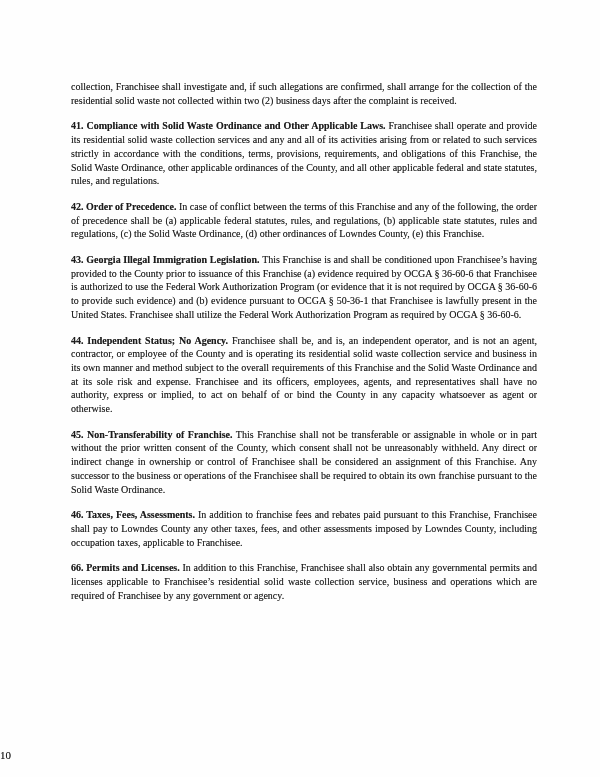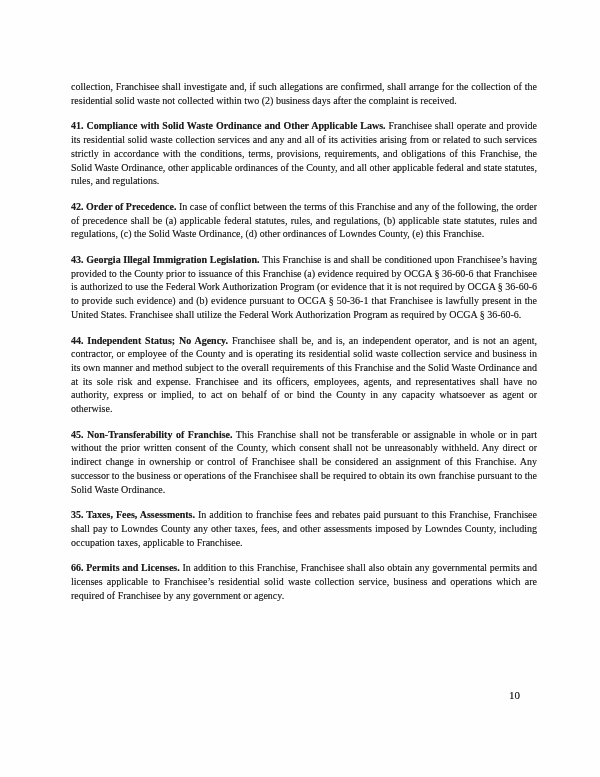--- a/index.html
+++ b/index.html
@@ -30,24 +30,24 @@
     text-shadow: 0 0 0.4px rgba(20,20,20,0.5);
   }
   .para:last-child {
     margin-bottom: 0;
   }
   .heading {
     font-weight: bold;
   }
   .page-number {
     position: absolute;
-    top: 688px;
+    top: 748px;
     left: 0;
     width: 520px;
-    text-align: right;
+    text-align: left;
     font-size: 11px;
     line-height: 14px;
     text-shadow: 0 0 0.4px rgba(20,20,20,0.5);
   }
 </style>
 </head>
 <body>
 
 <div class="page">
   <div class="content">
@@ -57,20 +57,20 @@
     <p class="para"><span class="heading">41. Compliance with Solid Waste Ordinance and Other Applicable Laws.</span> <span>Franchisee shall operate and provide its residential solid waste collection services and any and all of its activities arising from or related to such services strictly in accordance with the conditions, terms, provisions, requirements, and obligations of this Franchise, the Solid Waste Ordinance, other applicable ordinances of the County, and all other applicable federal and state statutes, rules, and regulations.</span></p>
 
     <p class="para"><span class="heading">42. Order of Precedence.</span> <span>In case of conflict between the terms of this Franchise and any of the following, the order of precedence shall be (a) applicable federal statutes, rules, and regulations, (b) applicable state statutes, rules and regulations, (c) the Solid Waste Ordinance, (d) other ordinances of Lowndes County, (e) this Franchise.</span></p>
 
     <p class="para"><span class="heading">43. Georgia Illegal Immigration Legislation.</span> <span>This Franchise is and shall be conditioned upon Franchisee’s having provided to the County prior to issuance of this Franchise (a) evidence required by OCGA § 36-60-6 that Franchisee is authorized to use the Federal Work Authorization Program (or evidence that it is not required by OCGA § 36-60-6 to provide such evidence) and (b) evidence pursuant to OCGA § 50-36-1 that Franchisee is lawfully present in the United States. Franchisee shall utilize the Federal Work Authorization Program as required by OCGA § 36-60-6.</span></p>
 
     <p class="para"><span class="heading">44. Independent Status; No Agency.</span> <span>Franchisee shall be, and is, an independent operator, and is not an agent, contractor, or employee of the County and is operating its residential solid waste collection service and business in its own manner and method subject to the overall requirements of this Franchise and the Solid Waste Ordinance and at its sole risk and expense. Franchisee and its officers, employees, agents, and representatives shall have no authority, express or implied, to act on behalf of or bind the County in any capacity whatsoever as agent or otherwise.</span></p>
 
     <p class="para"><span class="heading">45. Non-Transferability of Franchise.</span> <span>This Franchise shall not be transferable or assignable in whole or in part without the prior written consent of the County, which consent shall not be unreasonably withheld. Any direct or indirect change in ownership or control of Franchisee shall be considered an assignment of this Franchise. Any successor to the business or operations of the Franchisee shall be required to obtain its own franchise pursuant to the Solid Waste Ordinance.</span></p>
 
-    <p class="para"><span class="heading">35. Taxes, Fees, Assessments.</span> <span>In addition to franchise fees and rebates paid pursuant to this Franchise, Franchisee shall pay to Lowndes County any other taxes, fees, and other assessments imposed by Lowndes County, including occupation taxes, applicable to Franchisee.</span></p>
+    <p class="para"><span class="heading">46. Taxes, Fees, Assessments.</span> <span>In addition to franchise fees and rebates paid pursuant to this Franchise, Franchisee shall pay to Lowndes County any other taxes, fees, and other assessments imposed by Lowndes County, including occupation taxes, applicable to Franchisee.</span></p>
 
     <p class="para"><span class="heading">66. Permits and Licenses.</span> <span>In addition to this Franchise, Franchisee shall also obtain any governmental permits and licenses applicable to Franchisee’s residential solid waste collection service, business and operations which are required of Franchisee by any government or agency.</span></p>
 
   </div>
 
   <div class="page-number">10</div>
 </div>
 
 </body></html>

